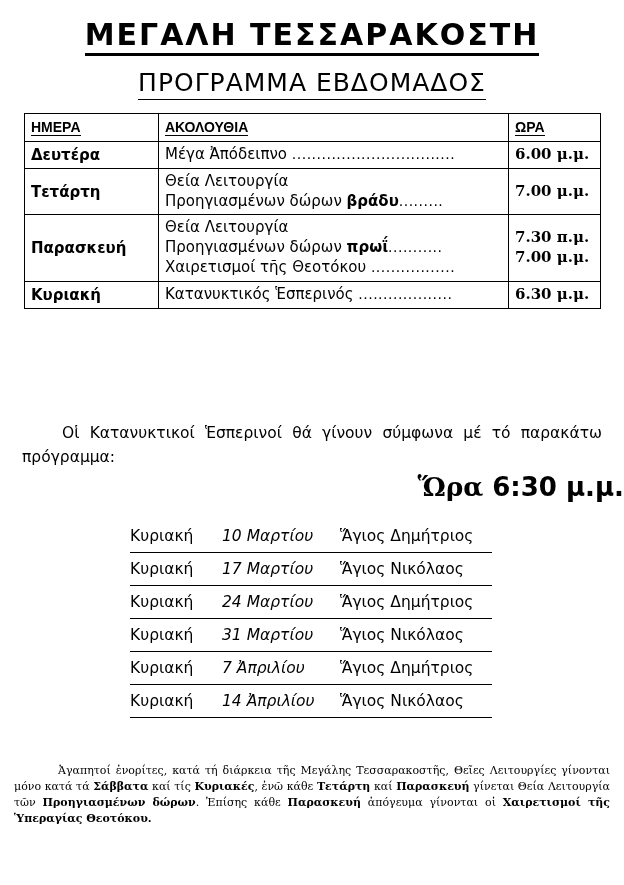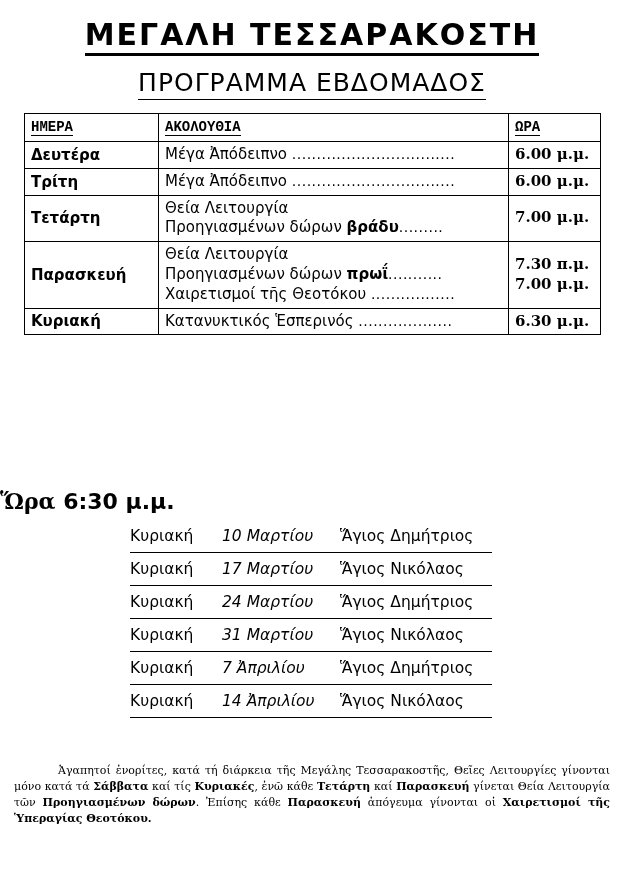--- a/index.html
+++ b/index.html
@@ -74,21 +74,21 @@
     padding: 3px 6px;
     vertical-align: middle;
     font-size: 15px;
   }
   .col-day   { width: 134px; }
   .col-serv  { width: 350px; }
   .col-time  { width: 92px; }
 
   .week-table thead th {
     text-align: left;
-    font-family: Liberation Mono, monospace;
+    font-family: Liberation Sans, sans-serif;
     font-weight: bold;
     font-size: 14px;
     padding-top: 5px;
     padding-bottom: 5px;
     margin-left: 16px;
   }
   .hdr-inner {
     display: inline-block;
     border-bottom: 1.6px solid #000;
     padding-bottom: 0px;
@@ -126,25 +126,25 @@
     font-family: "DejaVu Sans", sans-serif;
     font-size: 15.5px;
     line-height: 1.55;
     text-align: justify;
     text-indent: 40px;
   }
 
   
   .hour-heading {
     position: absolute;
-    top: 488px;
+    top: 472px;
     left: 0;
     width: 624px;
-    text-align: left;
-    font-size: 22px;
+    text-align: right;
+    font-size: 26px;
   }
   .hour-heading .gk {
     font-family: "DejaVu Serif", serif;
     font-weight: bold;
   }
   .hour-heading .num {
     font-family: "DejaVu Sans", sans-serif;
     font-weight: bold;
   }
 
@@ -216,42 +216,38 @@
         </th>
       </tr>
     </thead>
     <tbody id="week-body">
         <tr>
           <td class="cell-day">Δευτέρα</td>
           <td class="cell-service">Μέγα Ἀπόδειπνο <span class="dots">.................................</span></td>
           <td class="cell-time">6.00 μ.μ.</td>
         </tr>
         <tr>
-          <td class="cell-day">Τρίτη</td>
-          <td class="cell-service">Μέγα Ἀπόδειπνο <span class="dots">.................................</span></td>
-          <td class="cell-time">6.00 μ.μ.</td>
-        </tr>
-        <tr>
           <td class="cell-day">Τετάρτη</td>
           <td class="cell-service">Θεία Λειτουργία<br>Προηγιασμένων δώρων <b>βράδυ</b><span class="dots">.........</span></td>
           <td class="cell-time">7.00 μ.μ.</td>
         </tr>
         <tr>
           <td class="cell-day">Παρασκευή</td>
           <td class="cell-service">Θεία Λειτουργία<br>Προηγιασμένων δώρων <b>πρωΐ</b><span class="dots">...........</span><br>Χαιρετισμοί τῆς Θεοτόκου <span class="dots">.................</span></td>
           <td class="cell-time">7.30 π.μ.<br>7.00 μ.μ.</td>
         </tr>
         <tr>
           <td class="cell-day">Κυριακή</td>
           <td class="cell-service">Κατανυκτικός Ἑσπερινός <span class="dots">...................</span></td>
           <td class="cell-time">6.30 μ.μ.</td>
         </tr>
       </tbody>
   </table>
 
+  <div class="intro-par">Οἱ Κατανυκτικοί Ἑσπερινοί θά γίνουν σύμφωνα μέ τό παρακάτω πρόγραμμα:</div>
 
   <div class="hour-heading">
     <span class="gk">Ὥρα </span><span class="num">6:30 μ.μ.</span>
   </div>
 
   <table class="dates-table">
     <colgroup>
       <col class="dt-day">
         <col class="dt-date">
         <col class="dt-ch">

